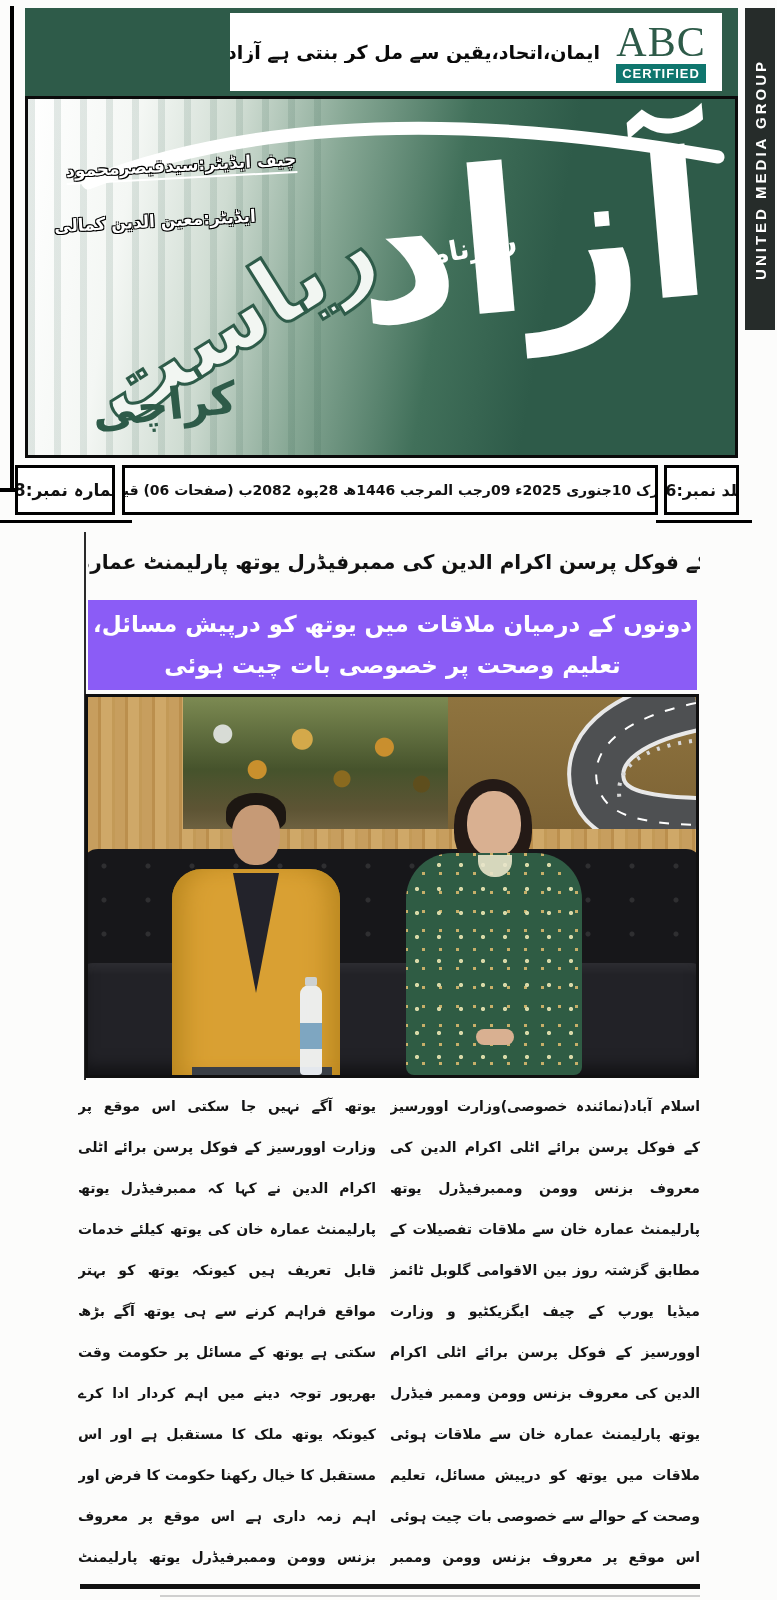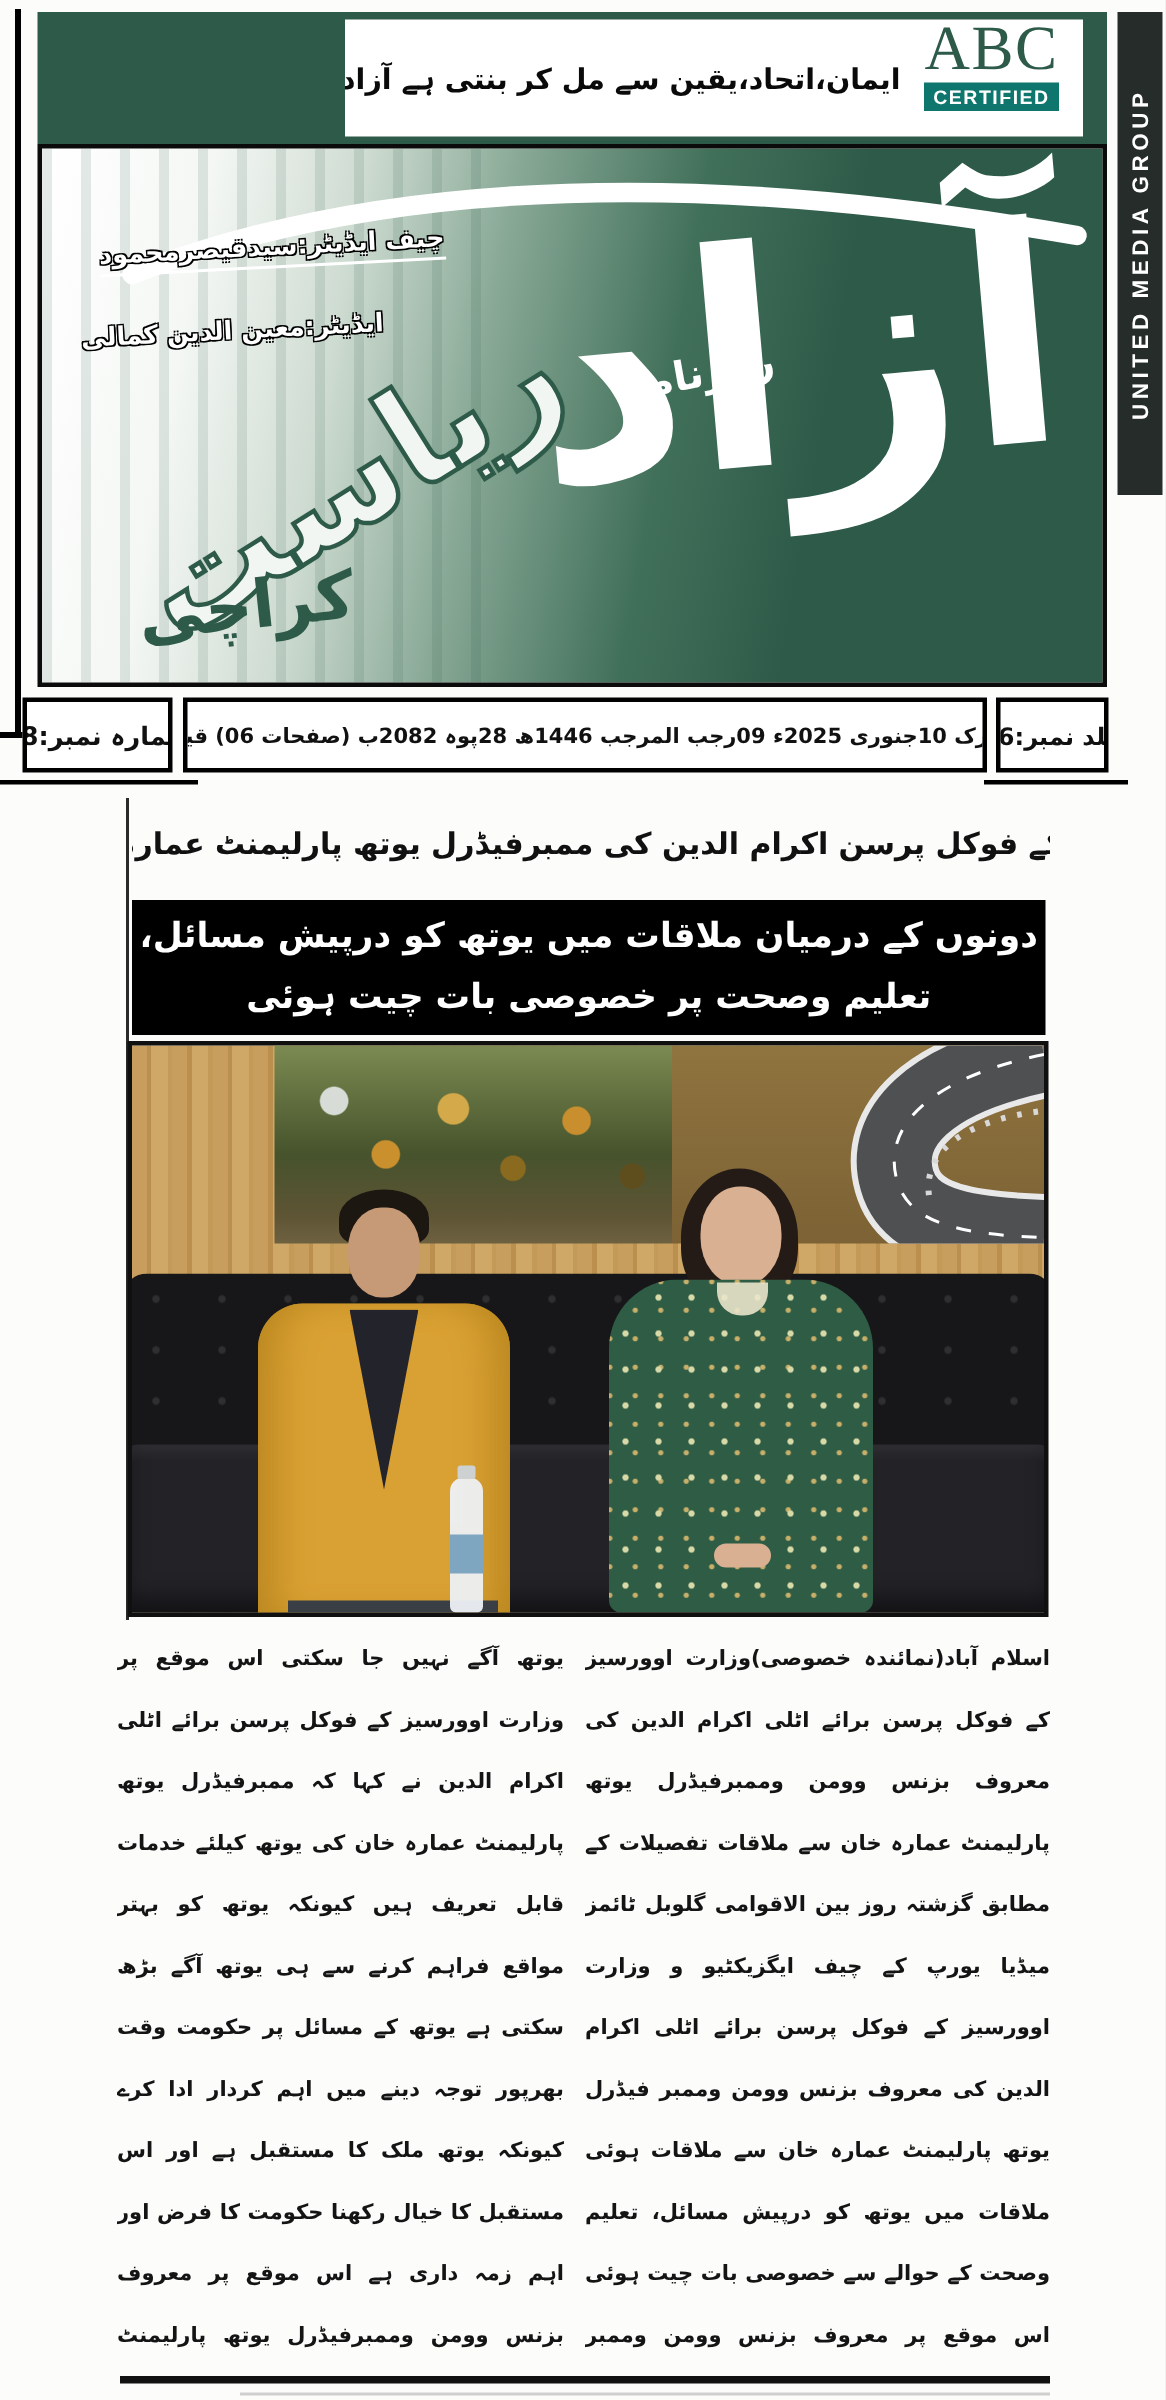--- a/index.html
+++ b/index.html
@@ -17,21 +17,21 @@
   .umg-bar span{writing-mode:vertical-rl;transform:rotate(180deg);
                 font-family:"Liberation Sans",sans-serif;font-weight:bold;font-size:15px;
                 letter-spacing:3px;white-space:nowrap;}
 
   
   .top-banner{left:25px;top:8px;width:713px;height:88px;background:#2e5b49;}
   .slogan-box{position:absolute;left:205px;top:5px;width:492px;height:78px;background:#fff;
               display:flex;align-items:center;}
   .slogan{flex:1;text-align:center;font-size:19px;font-weight:bold;color:#0a0a0a;
           white-space:nowrap;overflow:hidden;direction:rtl;}
-  .abc{width:122px;height:100%;display:flex;flex-direction:column;align-items:center;}
+  .abc{width:122px;height:100%;display:flex;flex-direction:column;align-items:center;justify-content:center;}
   .abc-title{font-family:"Liberation Serif","DejaVu Serif",serif;font-size:42px;line-height:40px;
              color:#2e5b49;letter-spacing:1px;}
   .abc-sub{background:#0f766e;color:#fff;font-family:"Liberation Sans",sans-serif;font-weight:bold;
            font-size:13px;letter-spacing:1px;padding:2px 6px;margin-top:2px;}
 
   
   .masthead{left:25px;top:96px;width:713px;height:362px;border:3px solid #0b0b0b;box-sizing:border-box;
             overflow:hidden;
             background:linear-gradient(100deg,#ffffff 0%,#f4f7f4 15%,#cfdcd2 28%,#86a794 42%,
                         #41705a 58%,#2e5b49 72%,#2e5b49 100%);}
@@ -58,21 +58,21 @@
   .issue-box{left:15px;top:465px;width:100px;height:50px;font-size:17px;}
   .date-box{left:122px;top:465px;width:536px;height:50px;font-size:14px;}
   .volume-box{left:664px;top:465px;width:75px;height:50px;font-size:16px;}
   .underline-l{left:0;top:520px;width:132px;height:3px;background:#000;}
   .underline-r{left:656px;top:520px;width:96px;height:3px;background:#000;}
 
   
   .article-rule{left:84px;top:532px;width:2px;height:548px;background:#2a2a2a;}
   .headline{left:88px;top:534px;width:612px;height:56px;font-size:20px;font-weight:bold;
             display:flex;align-items:center;justify-content:center;white-space:nowrap;overflow:hidden;}
-  .subhead{left:88px;top:600px;width:609px;height:90px;background:#000000;color:#fff;font-size:23px;
+  .subhead{left:88px;top:600px;width:609px;height:90px;background:#8b5cf6;color:#fff;font-size:23px;
            font-weight:bold;text-align:center;line-height:41px;padding-top:4px;box-sizing:border-box;overflow:hidden;}
 
   
   .photo{left:85px;top:694px;width:614px;height:384px;border:3px solid #101010;box-sizing:border-box;
          overflow:hidden;
          background:repeating-linear-gradient(90deg,#c79e5e 0 10px,#bb8f4d 10px 13px,#cfa868 13px 24px,#c39a57 24px 27px);}
   .mural{left:95px;top:0;width:513px;height:132px;display:flex;}
   .mural-forest{width:265px;height:100%;
     background:
       radial-gradient(circle at 15% 28%,#d8dcd6 0 9px,rgba(0,0,0,0) 10px),

